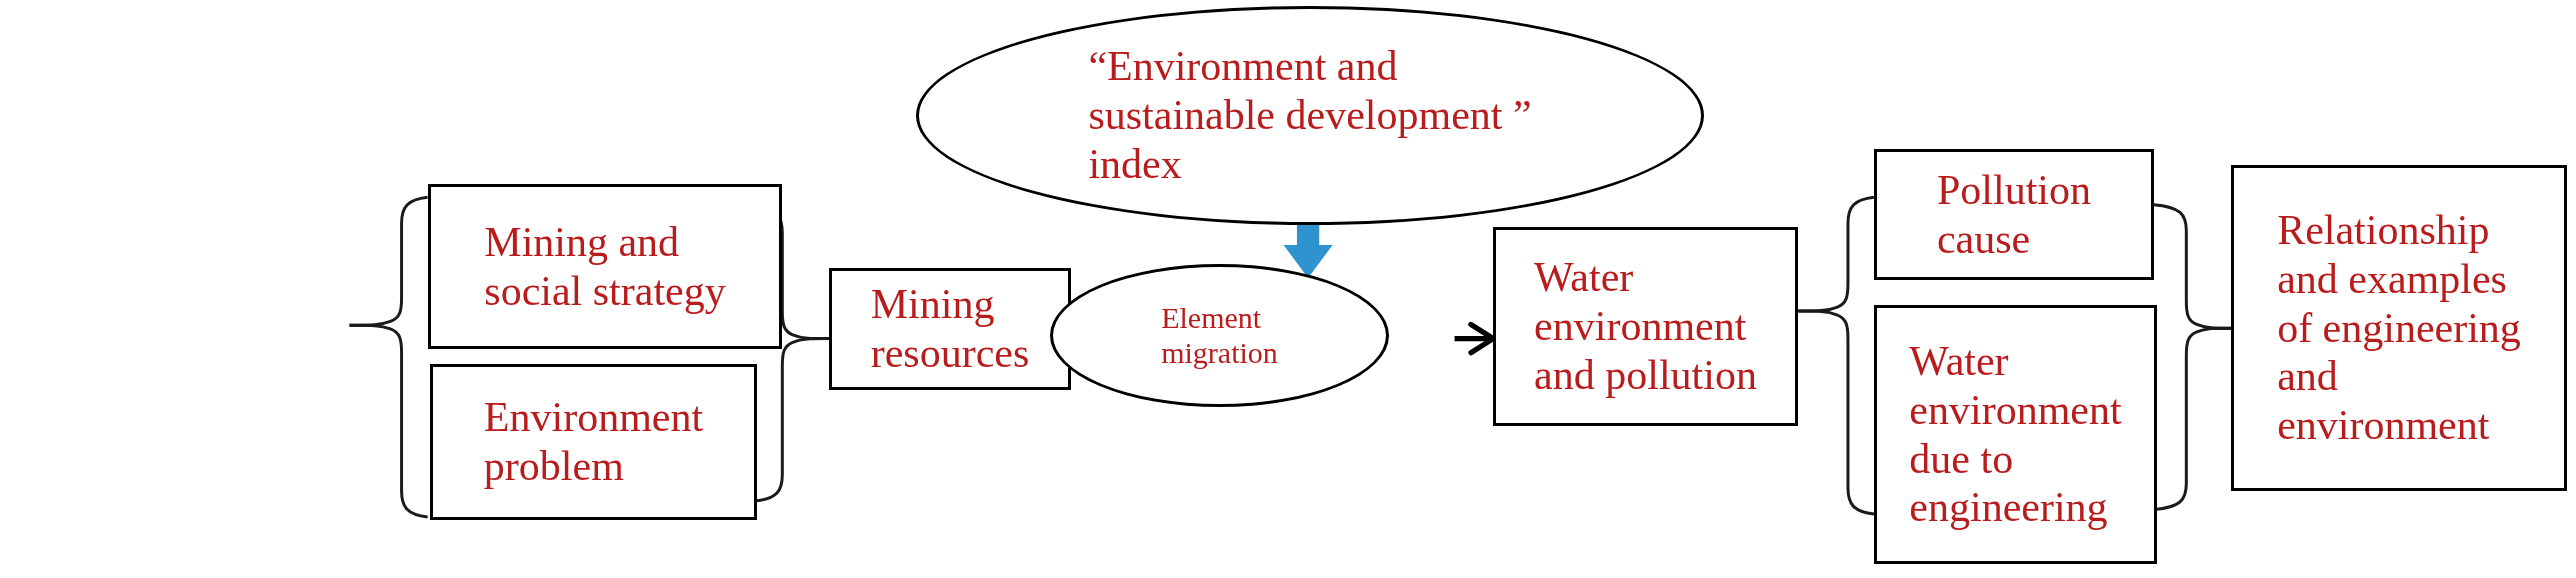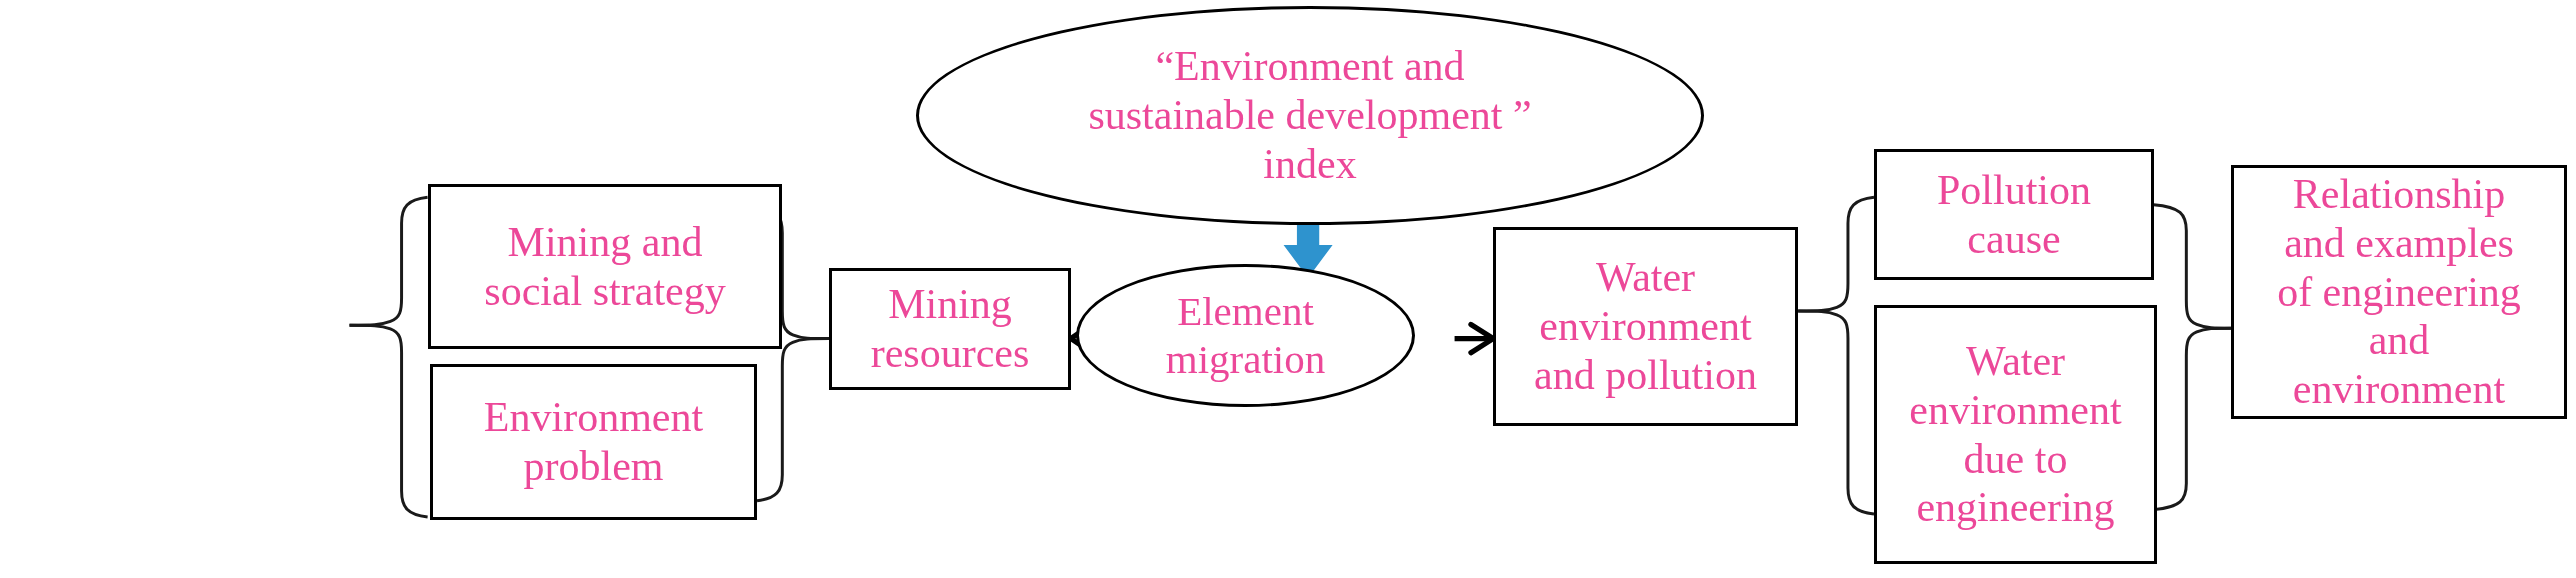--- a/index.html
+++ b/index.html
@@ -22,22 +22,22 @@
     top: 0;
     width: 2576px;
     height: 579px;
   }
   .node {
     position: absolute;
     box-sizing: border-box;
     display: flex;
     align-items: center;
     justify-content: center;
-    text-align: center;
-    color: #ec4899;
+    text-align: left;
+    color: #b91c1c;
     z-index: 3;
   }
   .box {
     border: 3.7px solid #000000;
     background: #ffffff;
   }
   .ellipse {
     border: 3px solid #000000;
     border-radius: 50%;
     background: #ffffff;
@@ -48,25 +48,25 @@
     white-space: pre-line;
     padding: 0 6px;
   }
 
   
   #node-economic          { left: 21px;   top: 227px; width: 329px; height: 197px; font-size: 42px; }
   #node-mining-strategy   { left: 428px;  top: 184px; width: 354px; height: 165px; font-size: 42px; }
   #node-environment-prob  { left: 430px;  top: 364px; width: 327px; height: 156px; font-size: 42px; }
   #node-mining-resources  { left: 829px; top: 268px; width: 242px; height: 122px; font-size: 42px; }
   #node-index-ellipse     { left: 916px; top: 6px;   width: 788px; height: 219px; font-size: 42px; }
-  #node-element-migration { left: 1076px; top: 264px; width: 339px; height: 143px; font-size: 41px; }
+  #node-element-migration { left: 1050px; top: 264px; width: 339px; height: 143px; font-size: 30px; }
   #node-water-env         { left: 1493px; top: 227px; width: 305px; height: 199px; font-size: 42px; }
   #node-pollution-cause   { left: 1874px; top: 149px; width: 280px; height: 131px; font-size: 42px; }
   #node-water-eng         { left: 1874px; top: 305px; width: 283px; height: 259px; font-size: 42px; }
-  #node-relationship      { left: 2231px; top: 165px; width: 336px; height: 254px; font-size: 42px; }
+  #node-relationship      { left: 2231px; top: 165px; width: 336px; height: 326px; font-size: 42px; }
 </style>
 </head>
 <body>
 
 <div id="diagram-root">
 
   <svg id="svg-layer" viewBox="0 0 3464 778" xmlns="http://www.w3.org/2000/svg">
 
     <g fill="none" stroke="#1a1a1a" stroke-width="4">
       <path d="M 470 437

